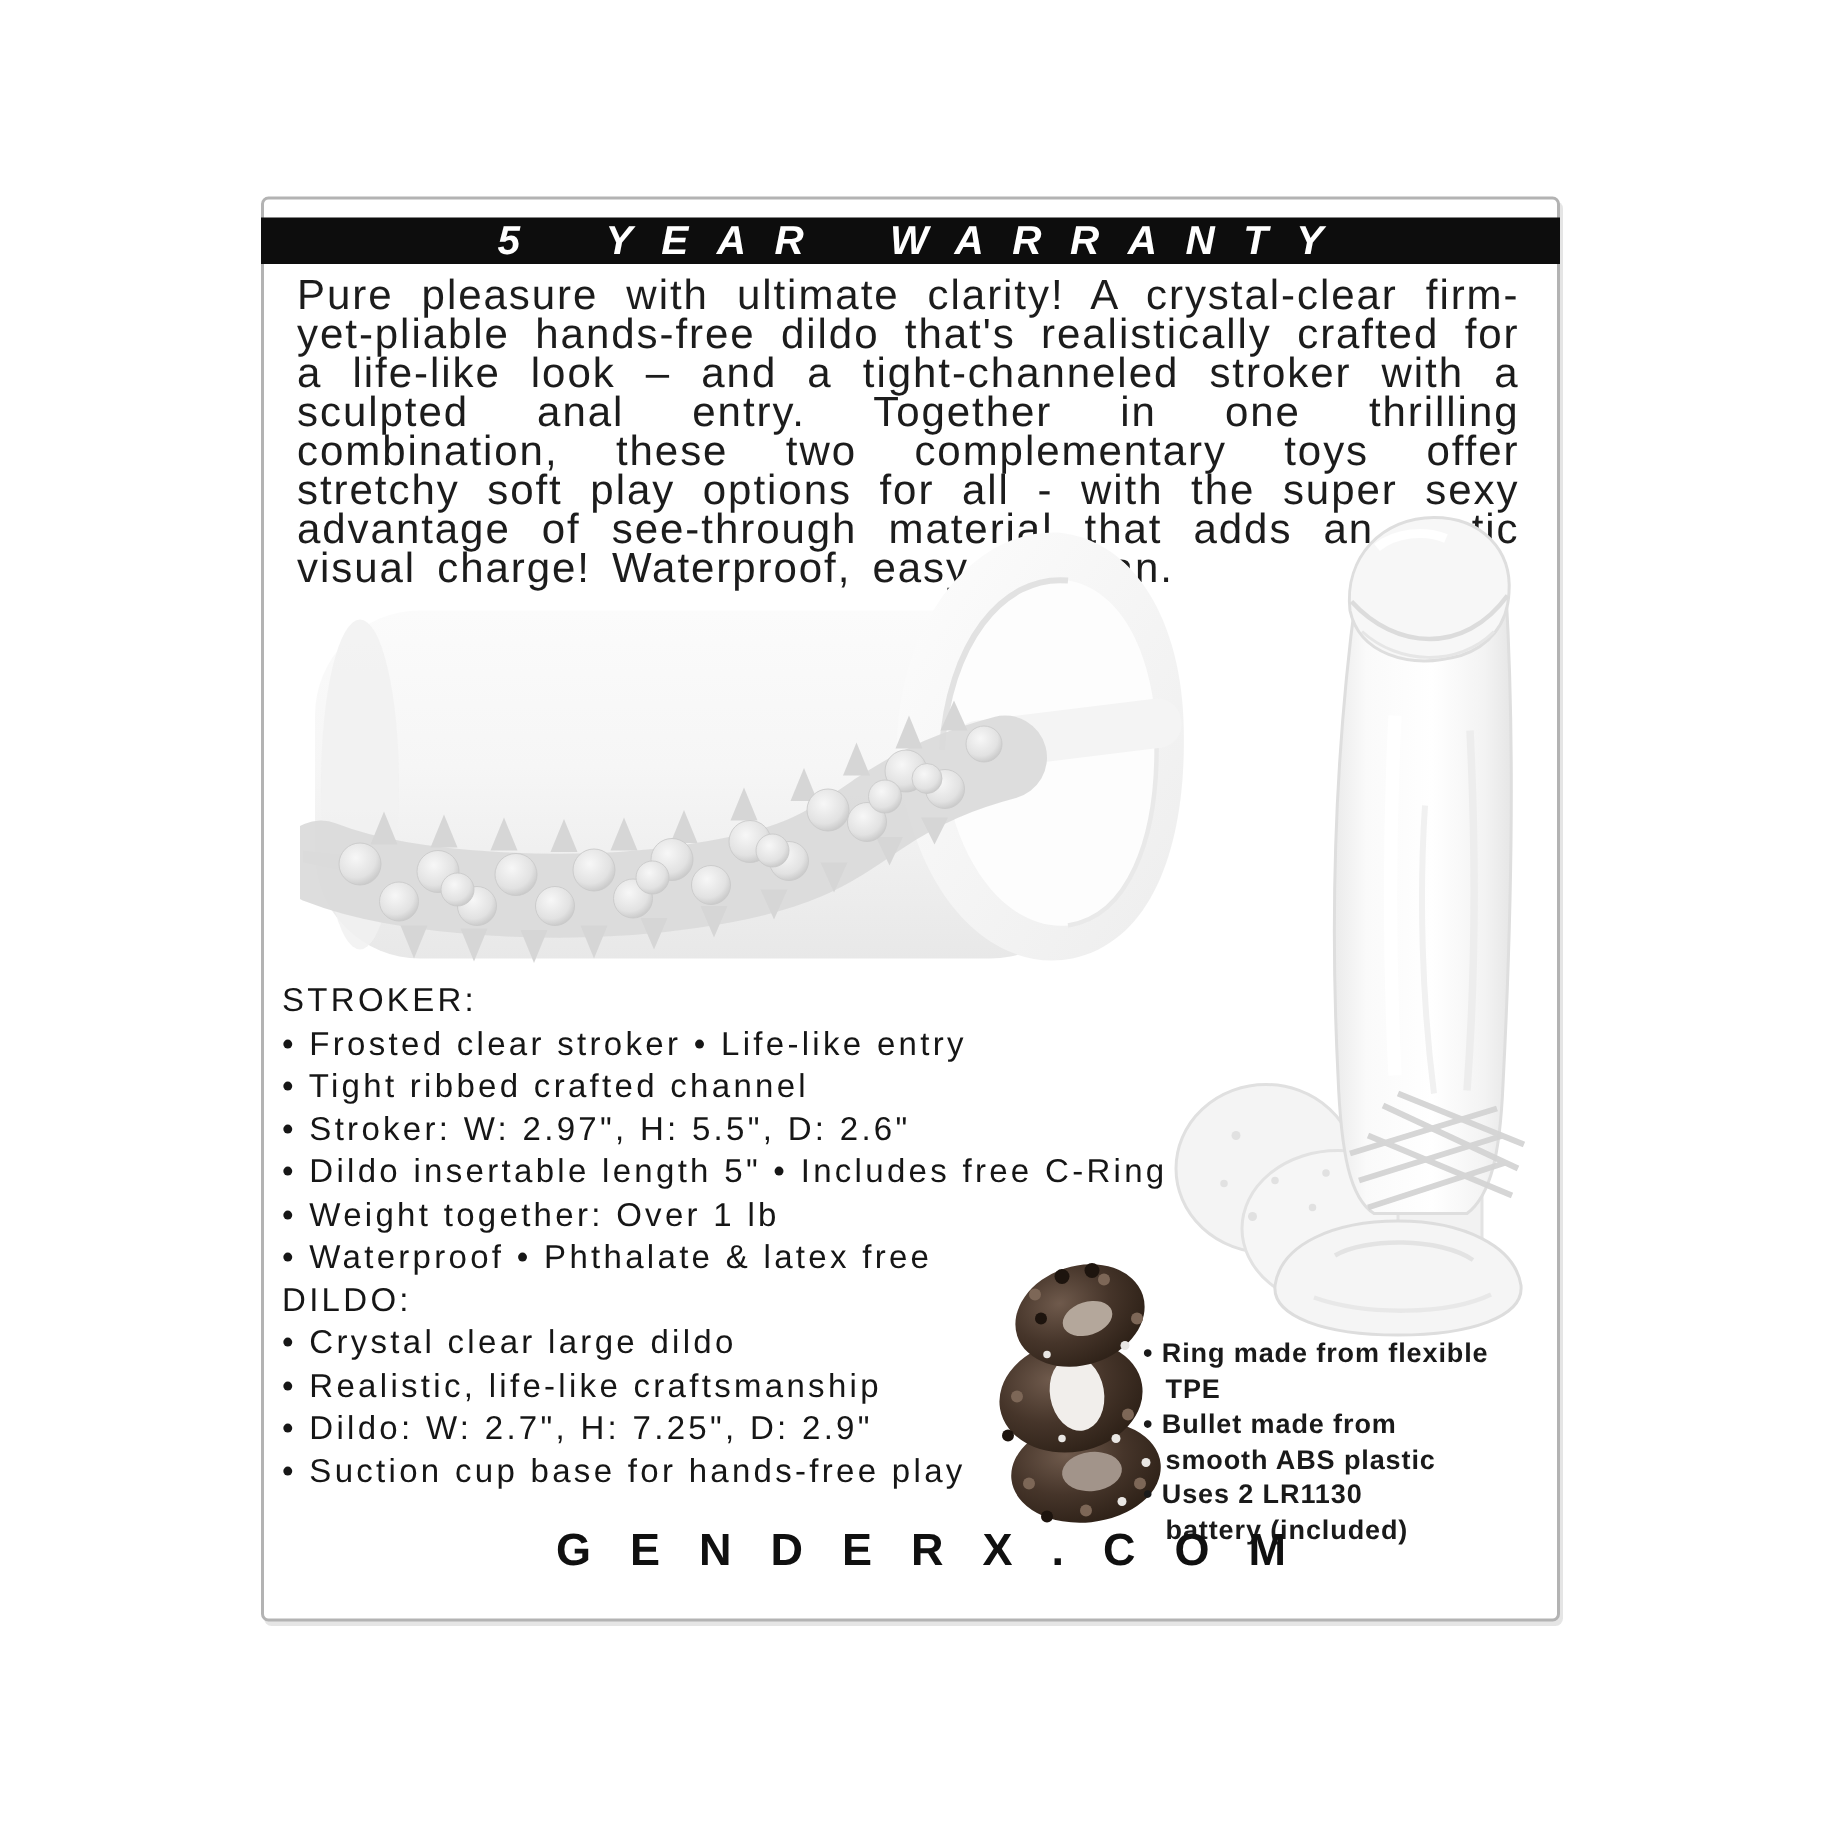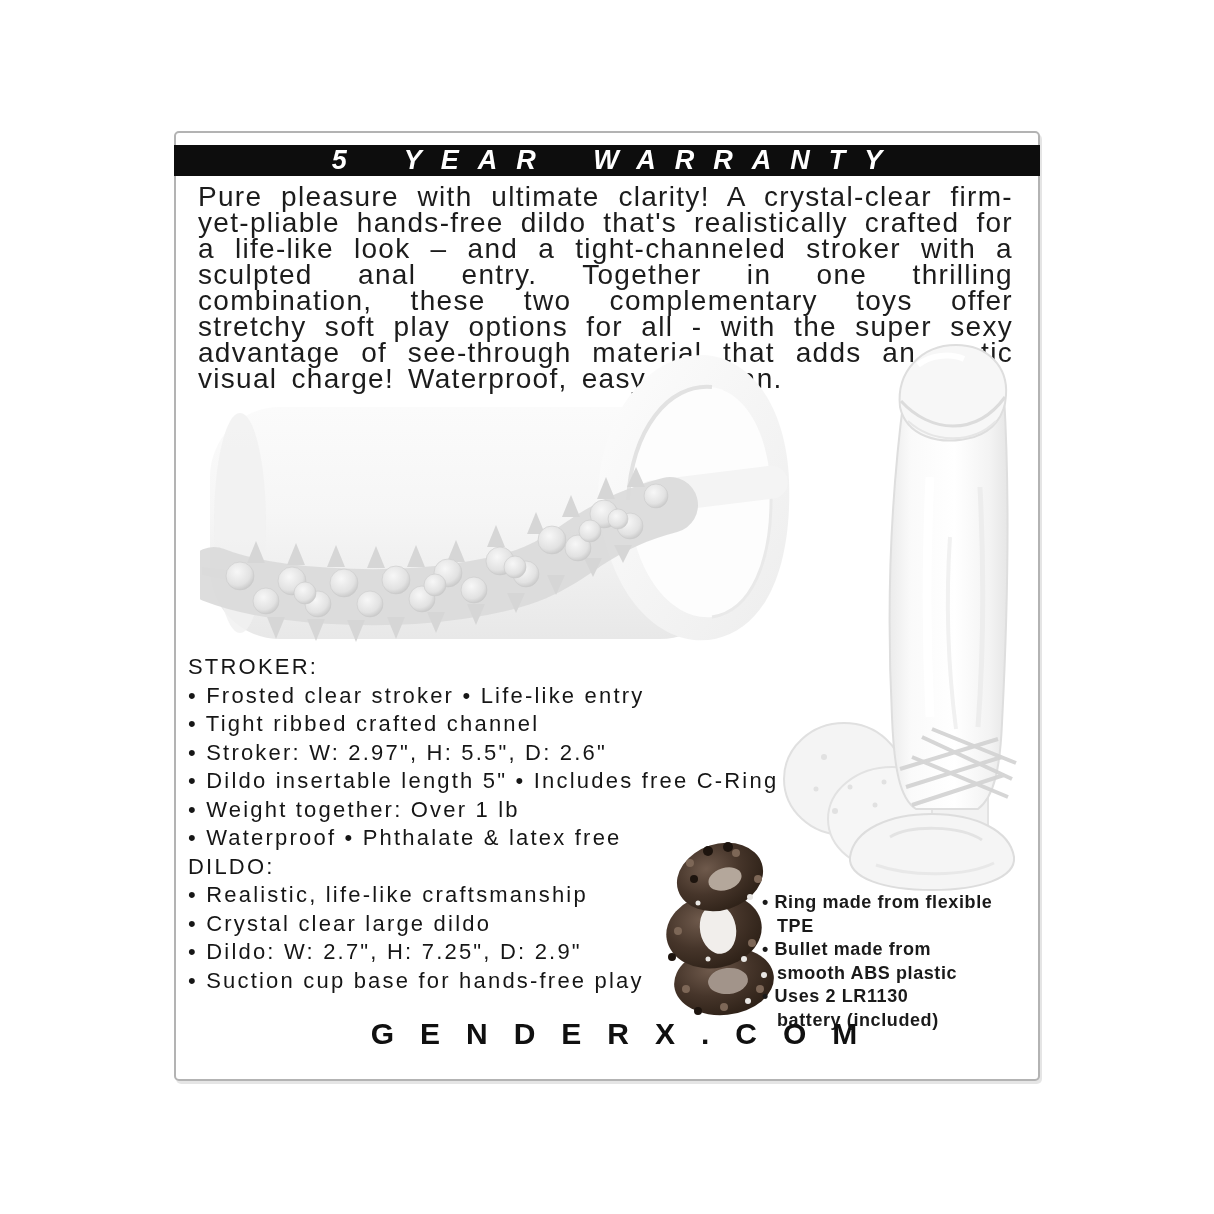--- a/index.html
+++ b/index.html
@@ -230,22 +230,22 @@
 
     <div class="spec-list">
       <div class="spec-line">STROKER:</div>
       <div class="spec-line">• Frosted clear stroker • Life-like entry</div>
       <div class="spec-line">• Tight ribbed crafted channel</div>
       <div class="spec-line">• Stroker: W: 2.97", H: 5.5", D: 2.6"</div>
       <div class="spec-line">• Dildo insertable length 5" • Includes free C-Ring</div>
       <div class="spec-line">• Weight together: Over 1 lb</div>
       <div class="spec-line">• Waterproof • Phthalate &amp; latex free</div>
       <div class="spec-line">DILDO:</div>
+      <div class="spec-line">• Crystal clear large dildo</div>
       <div class="spec-line">• Realistic, life-like craftsmanship</div>
-      <div class="spec-line">• Crystal clear large dildo</div>
       <div class="spec-line">• Dildo: W: 2.7", H: 7.25", D: 2.9"</div>
       <div class="spec-line">• Suction cup base for hands-free play</div>
     </div>
 
     <div class="ring-notes">
       <div class="ring-note">• Ring made from flexible TPE</div>
       <div class="ring-note">• Bullet made from
 smooth ABS plastic</div>
       <div class="ring-note">• Uses 2 LR1130
 battery (included)</div>

